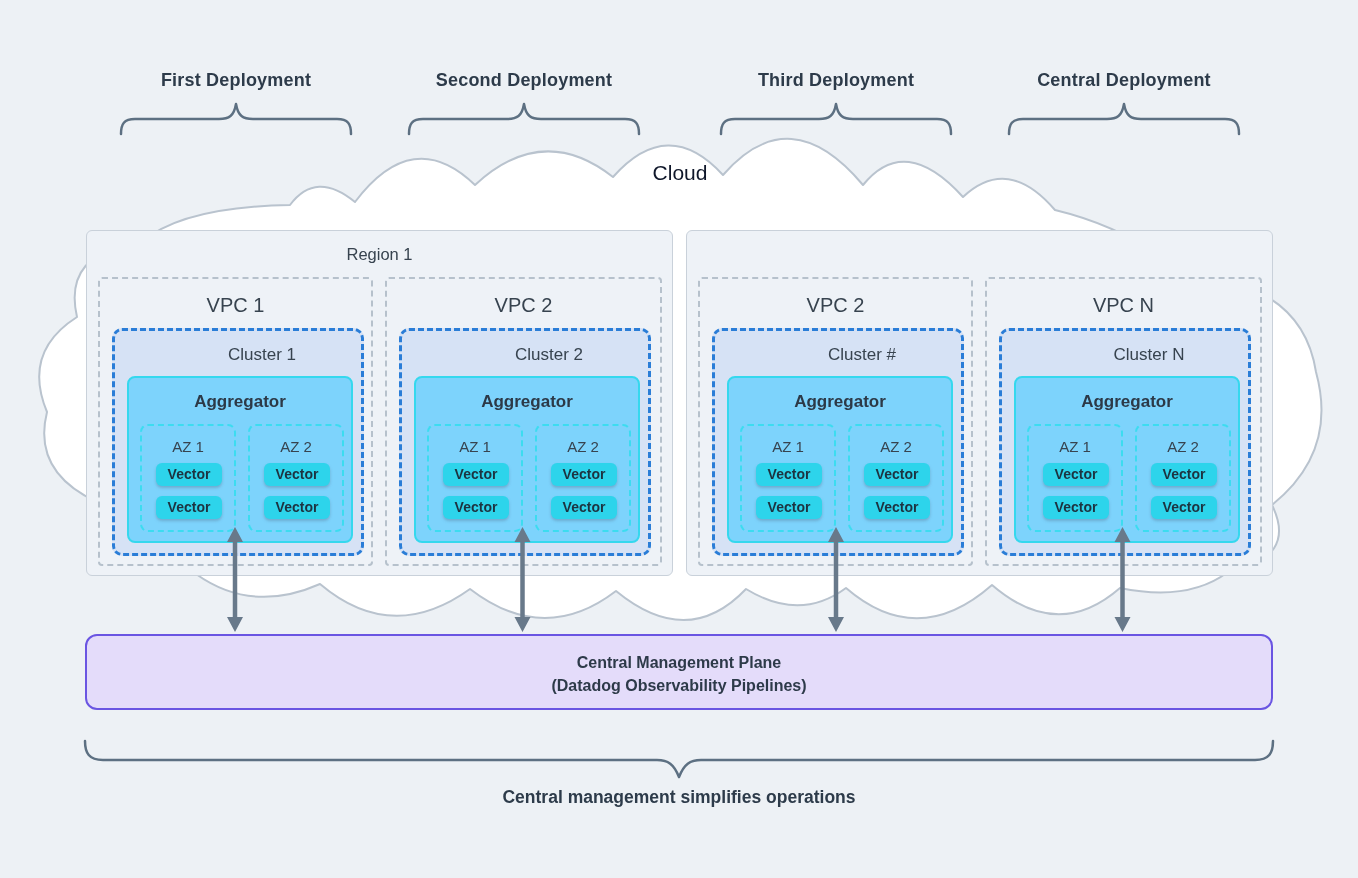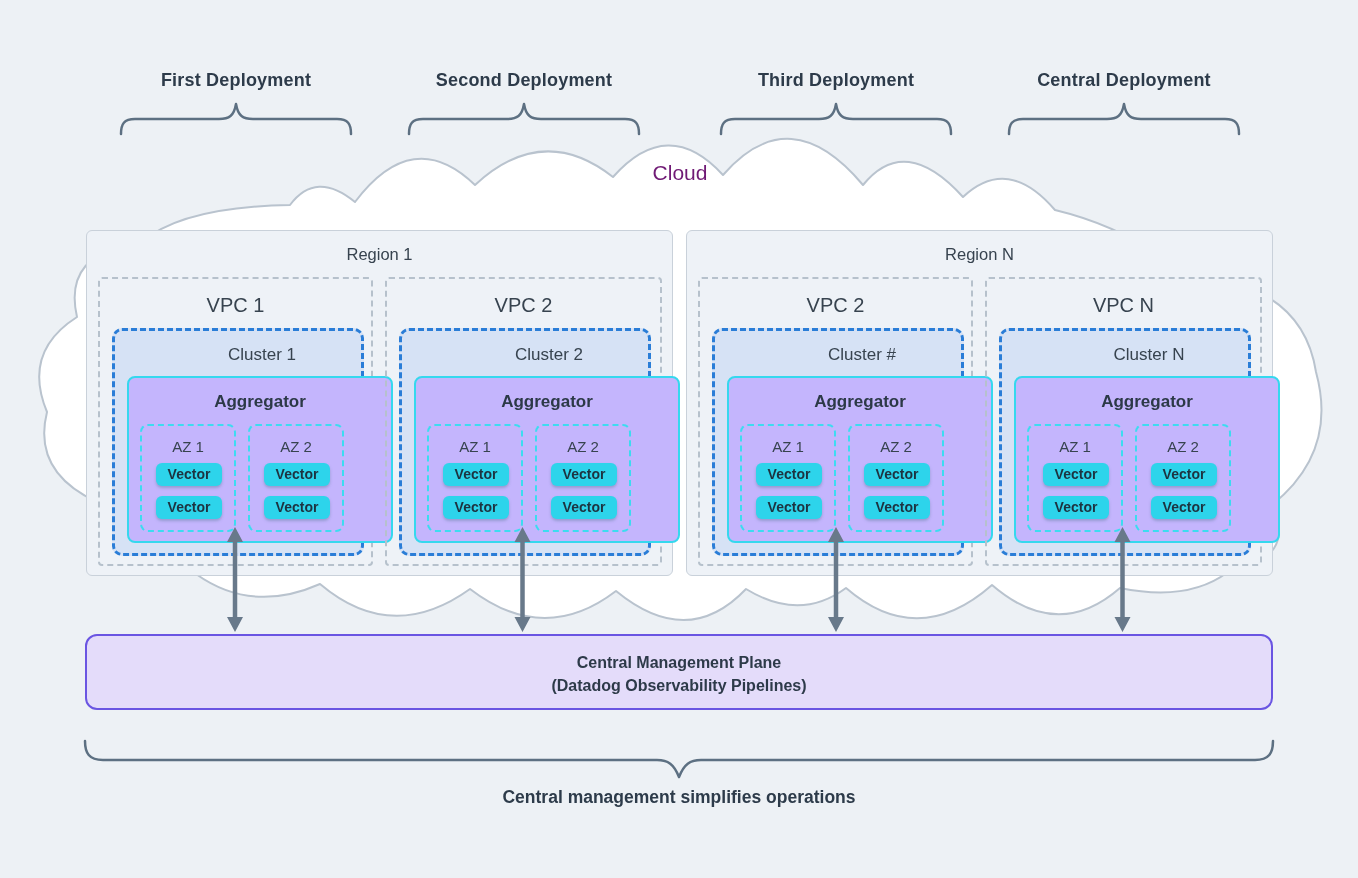--- a/index.html
+++ b/index.html
@@ -15,21 +15,21 @@
   svg.layer{position:absolute;left:0;top:0;pointer-events:none;}
   #cloud-layer{z-index:0;}
   #overlay-layer{z-index:6;}
 
   .dep-label{
     position:absolute;top:70px;width:240px;text-align:center;
     font-size:18px;font-weight:bold;color:#2d3b4a;z-index:3;letter-spacing:.2px;
   }
   .cloud-label{
     position:absolute;left:610px;top:161px;width:140px;text-align:center;
-    font-size:21px;color:#701a75;z-index:3;
+    font-size:21px;color:#0f172a;z-index:3;
   }
 
   .region{
     position:absolute;top:205px;width:587px;height:346px;
     background:#eef2f7;border:1.5px solid #c9d1da;border-radius:6px;z-index:2;margin-top:25px;
   }
   .box-label{position:absolute;left:0;right:0;text-align:center;color:#37434f;white-space:nowrap;}
   .region-label{top:14px;font-size:16.5px;}
 
   .vpc{
@@ -40,22 +40,22 @@
   .vpc.right{left:298px;width:277px;}
   .vpc-label{top:15px;font-size:20px;}
 
   .cluster{
     position:absolute;left:12px;top:49px;width:252px;height:228px;
     background:#d6e2f5;border:3px dashed #2a7dd7;border-radius:10px;
   }
   .cluster-label{top:14px;font-size:17px;padding-left:48px;}
 
   .aggregator{
-    position:absolute;left:12px;top:45px;width:266px;height:167px;
-    background:#c4b5fd;border:2px solid #35d8ee;border-radius:8px;
+    position:absolute;left:12px;top:45px;width:226px;height:167px;
+    background:#7dd3fc;border:2px solid #35d8ee;border-radius:8px;
   }
   .agg-label{top:14px;font-size:17px;font-weight:bold;color:#2c3947;}
 
   .az{
     position:absolute;top:46px;width:96px;height:108px;
     border:2px dashed #3cdcf0;border-radius:8px;
   }
   .az.az1{left:11px;}
   .az.az2{left:119px;}
   .az-label{top:12px;font-size:15px;}
@@ -159,21 +159,20 @@
             <div class="box-label az-label">AZ 2</div>
             <div class="vector v1">Vector</div>
             <div class="vector v2">Vector</div>
           </div>
         </div>
       </div>
     </div>
   </div>
 
   <div class="region" style="left:686px">
-    <div class="box-label region-label">Region N</div>
 
     <div class="vpc left">
       <div class="box-label vpc-label">VPC 2</div>
       <div class="cluster">
         <div class="box-label cluster-label">Cluster #</div>
         <div class="aggregator">
           <div class="box-label agg-label">Aggregator</div>
           <div class="az az1">
             <div class="box-label az-label">AZ 1</div>
             <div class="vector v1">Vector</div>

